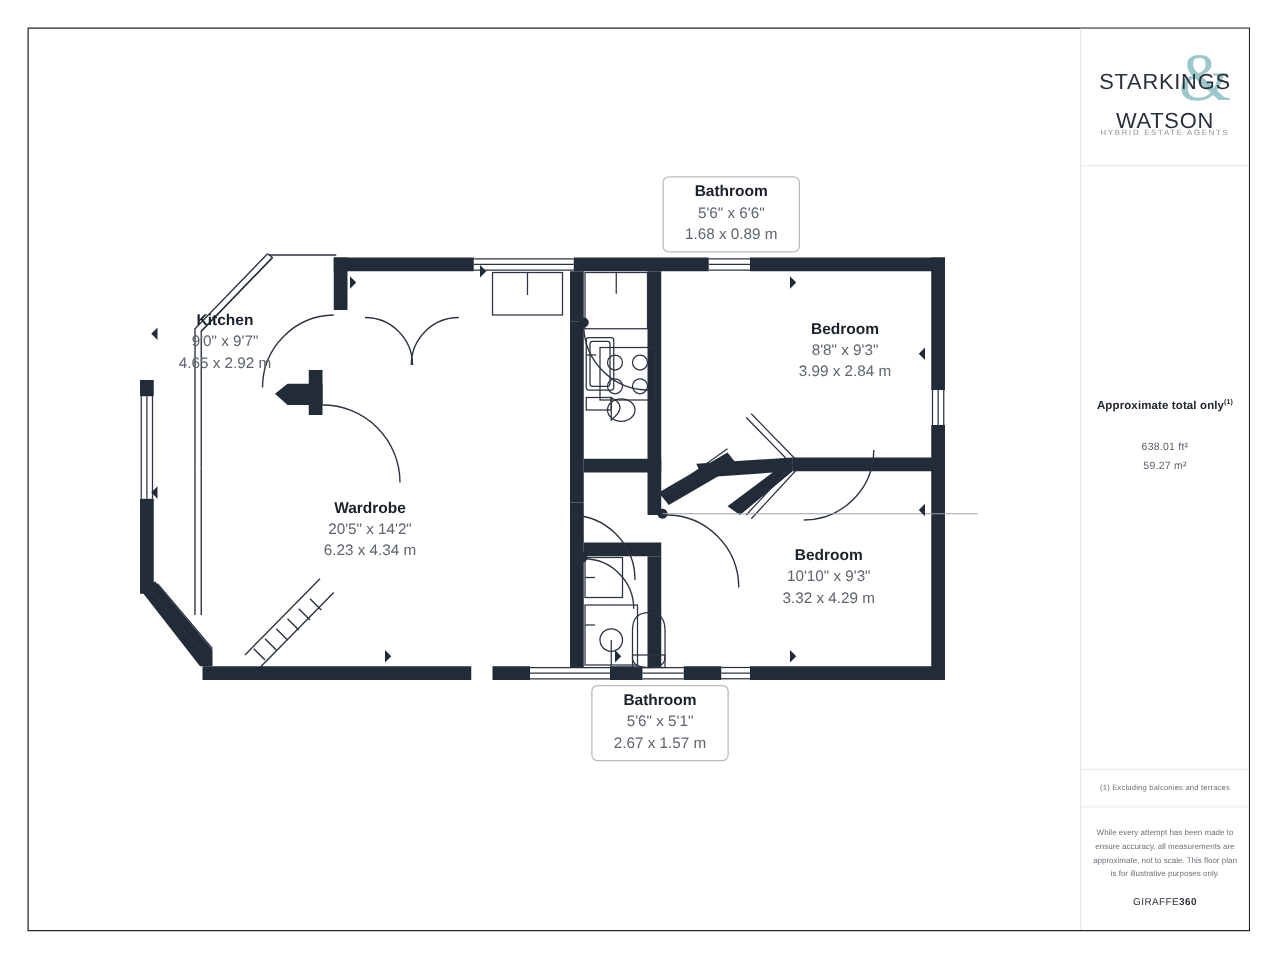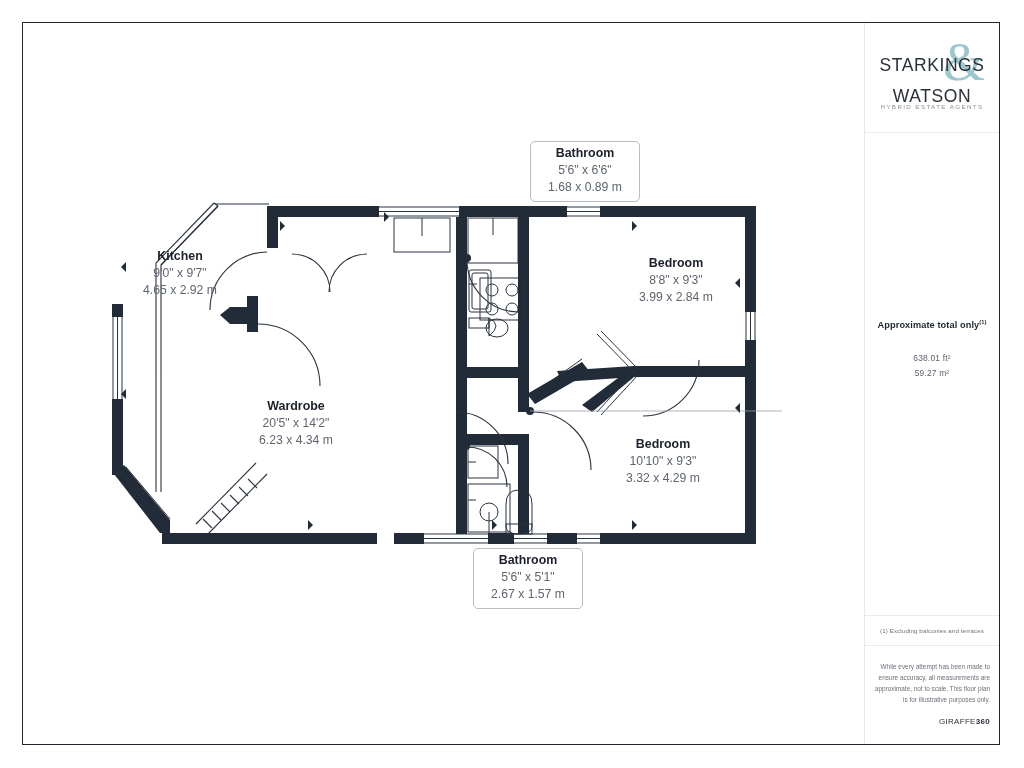--- a/index.html
+++ b/index.html
@@ -53,21 +53,21 @@
   .area-m{font-size:8.4px;color:#5c626c;margin-top:5px;letter-spacing:.2px;}
 
   #foot-note{
     position:absolute;left:0;top:592px;width:134px;
     border-top:1px solid #ebe9f0;border-bottom:1px solid #ebe9f0;
     padding:11px 6px 11px 6px;box-sizing:border-box;text-align:center;
   }
   .foot-note-txt{font-size:6.1px;color:#6b7078;letter-spacing:.15px;}
 
   #disclaimer{
-    position:absolute;left:0;top:638px;width:134px;text-align:right;padding:0 9px;
+    position:absolute;left:0;top:638px;width:134px;text-align:center;padding:0 9px;
     box-sizing:border-box;
   }
   .disc-txt{font-size:6.4px;line-height:11px;color:#6b7078;}
   .brand{font-size:8px;color:#2a3039;margin-top:12px;letter-spacing:.3px;}
   .brand b{font-weight:bold;}
 
   
   #plan{position:absolute;left:22px;top:22px;width:842px;height:723px;}
 
   

